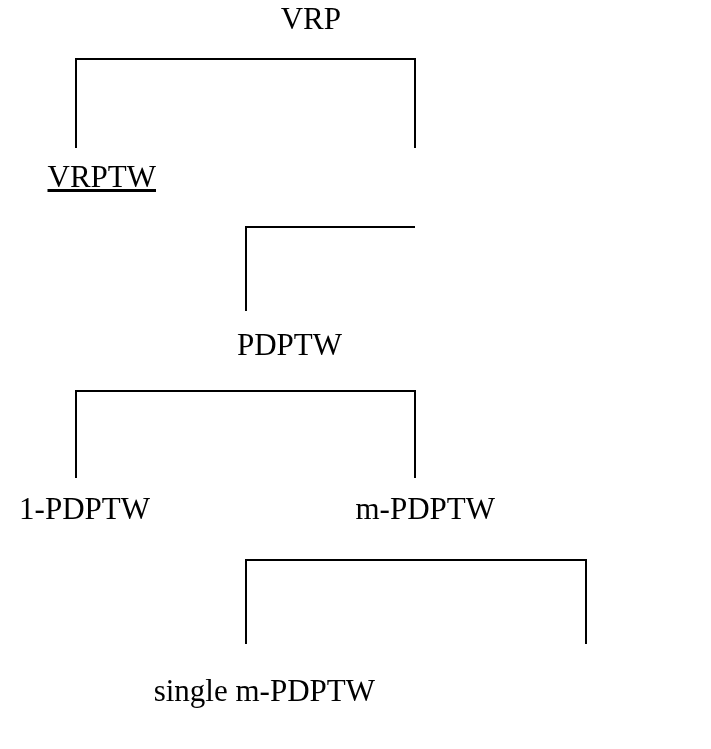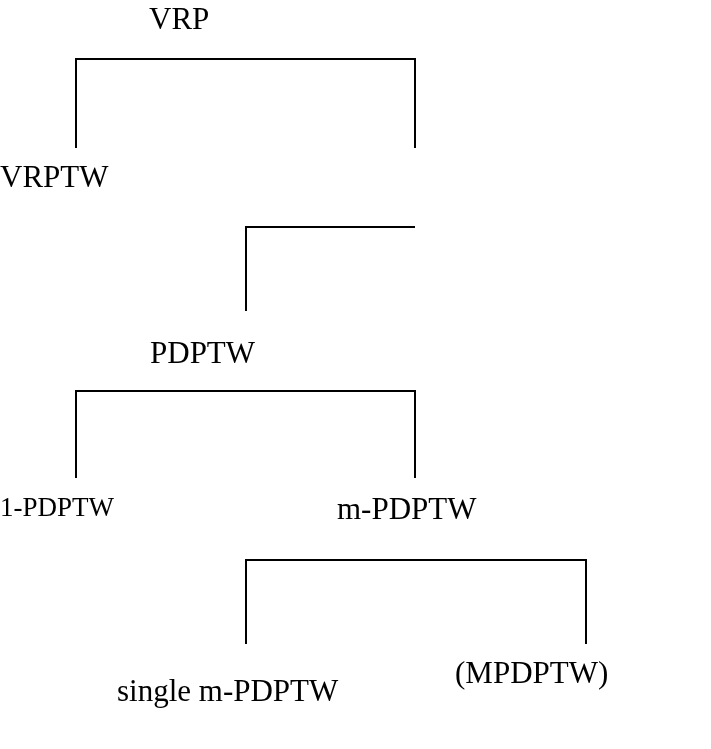--- a/index.html
+++ b/index.html
@@ -18,43 +18,43 @@
     height: 749px;
     background: #ffffff;
     overflow: hidden;
   }
   .node-label {
     position: absolute;
     font-family: "Liberation Serif", "DejaVu Serif", serif;
     color: #000000;
     white-space: nowrap;
     line-height: 1.12;
-    text-align: left;
+    text-align: right;
   }
   .connector-svg {
     position: absolute;
     left: 0;
     top: 0;
     width: 711px;
     height: 749px;
     pointer-events: none;
   }
   .conn-path {
     fill: none;
     stroke: #000000;
     stroke-width: 2;
     stroke-linecap: butt;
     stroke-linejoin: miter;
   }
   
   .n-vrp        { left: 149px; top: 2px;   width: 192px; font-size: 31px; }
-  .n-vrptw      { left: 0px;   top: 160px; width: 156px; font-size: 31px; }
+  .n-vrptw      { left: 0px;   top: 160px; width: 156px; font-size: 31px; text-decoration: underline; }
   .n-pdp        { left: 340px; top: 160px; width: 152px; font-size: 31px; }
-  .n-pdptw      { left: 150px; top: 336px; width: 192px; font-size: 31px; }
-  .n-1pdptw     { left: 0px;   top: 492px; width: 150px; font-size: 27px; }
+  .n-pdptw      { left: 150px; top: 328px; width: 192px; font-size: 31px; }
+  .n-1pdptw     { left: 0px;   top: 492px; width: 150px; font-size: 31px; }
   .n-mpdptw     { left: 337px; top: 492px; width: 158px; font-size: 31px; }
   .n-single     { left: 117px; top: 674px; width: 258px; font-size: 31px; }
   .n-multi      { left: 455px; top: 656px; width: 256px; font-size: 31px; }
   .multi-line2  { display: block; }
 </style>
 </head>
 <body>
 
 <div id="diagram">
 
@@ -76,16 +76,15 @@
 
   <div class="node-label n-pdptw">PDPTW</div>
 
   <div class="node-label n-1pdptw">1-PDPTW</div>
 
   <div class="node-label n-mpdptw">m-PDPTW</div>
 
   <div class="node-label n-single">single m-PDPTW</div>
 
   <div class="node-label n-multi">
-    <span class="multi-line2">(MPDPTW)</span>
   </div>
 
 </div>
 
 </body></html>

